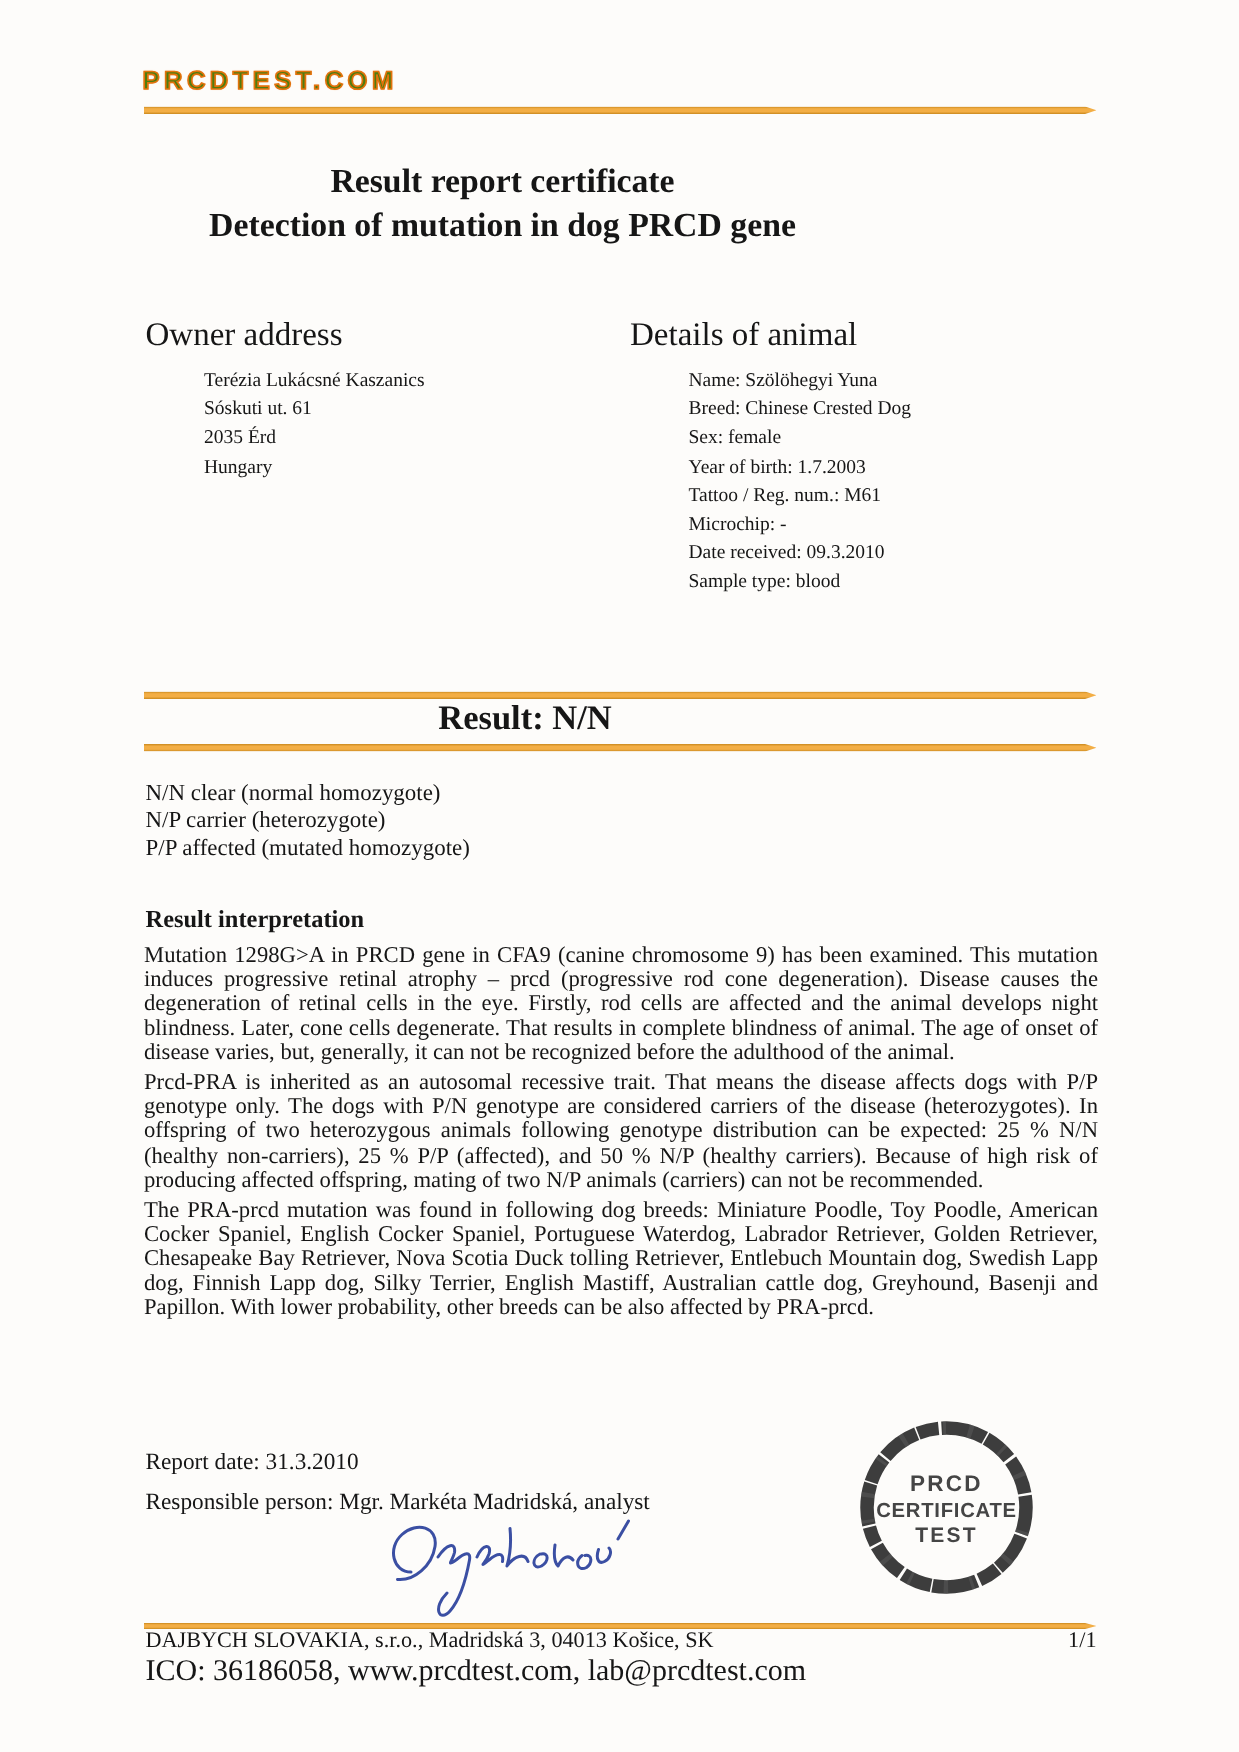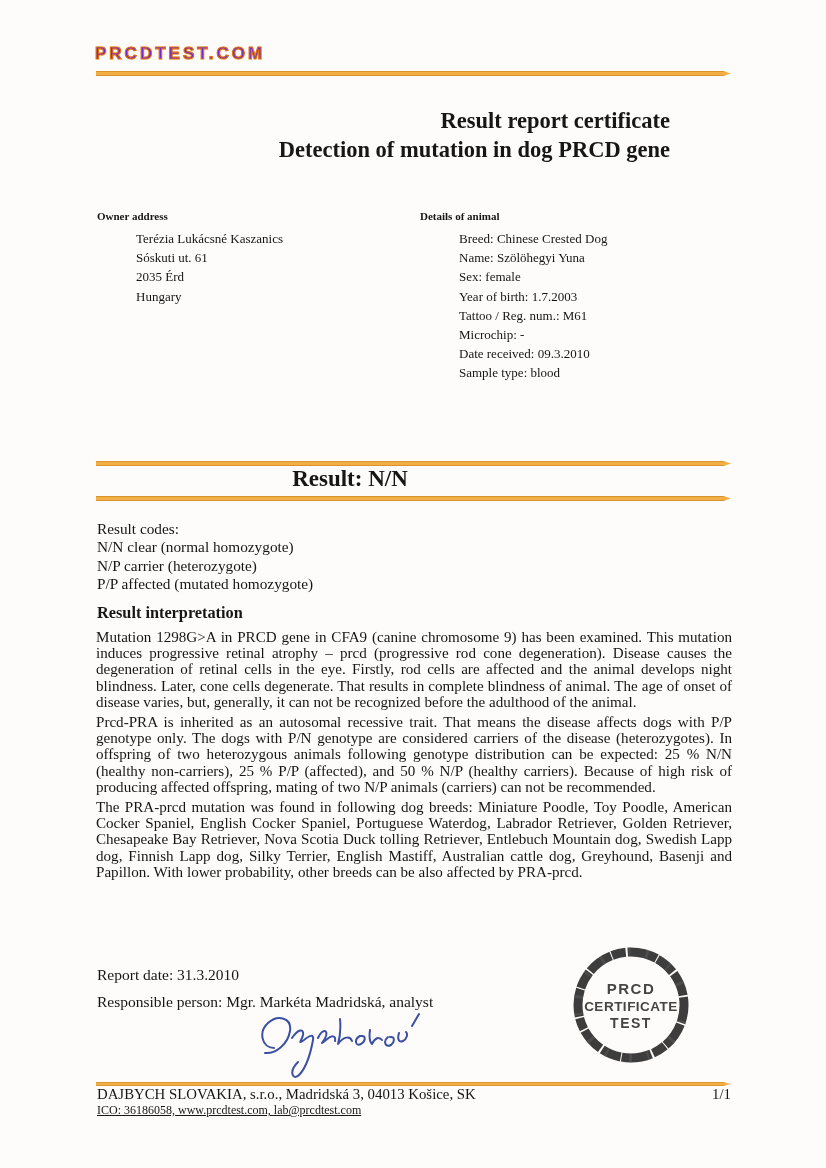--- a/index.html
+++ b/index.html
@@ -10,45 +10,45 @@
     font-family:"Liberation Serif", serif;
     color:#161616;
     overflow:hidden;
   }
   .abs{position:absolute;}
   
   #logo{
     left:95px;top:44px;
     font-family:"Liberation Sans", sans-serif;
     font-weight:bold;font-size:17px;letter-spacing:3px;
-    color:#6d28d9;
+    color:#4d7c0f;
     -webkit-text-stroke:1.1px #E2720C;
     text-shadow:0 0 1px #E2720C;
   }
   
   .rule{
     left:96px;width:635px;height:5px;
     background:linear-gradient(180deg,#c9881c 0%,#f3ae45 30%,#f3ae45 70%,#c9881c 100%);
     clip-path:polygon(0 0,98.8% 0,100% 50%,98.8% 100%,0 100%);
   }
   #rule-top{top:71px;}
   #rule-banner-top{top:461px;}
   #rule-banner-bottom{top:496px;}
   #rule-footer{top:1082px;height:4px;}
   
   #title{
     left:0;top:106px;width:670px;
-    text-align:right;font-weight:bold;
+    text-align:center;font-weight:bold;
     font-size:22.5px;line-height:29px;
   }
   
   .info-col{top:210px;}
   #owner-col{left:97px;width:300px;}
   #animal-col{left:420px;width:310px;}
-  .info-heading{font-size:11px;font-weight:bold;margin:0 0 7px 0;}
+  .info-heading{font-size:22px;font-weight:normal;margin:0 0 7px 0;}
   .info-line{font-size:13px;line-height:19.2px;margin-left:39px;}
   
   #result-banner{
     left:0;top:463px;width:700px;text-align:center;
     font-size:23px;font-weight:bold;line-height:32px;
   }
   
   #result-codes{left:97px;top:520px;font-size:15.3px;line-height:18.3px;}
   
   #interp-heading{left:97px;top:603px;font-size:16.3px;font-weight:bold;}
@@ -61,21 +61,21 @@
   
   #report-date{left:97px;top:966px;font-size:15.5px;}
   #responsible{left:97px;top:993px;font-size:15.5px;}
   
   #signature{left:252px;top:1006px;}
   
   #stamp{left:570px;top:944px;}
   
   #footer-line1{left:97px;top:1086px;width:634px;font-size:14.8px;}
   #footer-page{float:right;}
-  #footer-line2{left:97px;top:1103px;width:634px;font-size:12px;text-decoration:underline;}
+  #footer-line2{left:97px;top:1103px;width:634px;font-size:20px;}
 </style>
 </head>
 <body>
 
 <div class="abs" id="logo">PRCDTEST.COM</div>
 <div class="abs rule" id="rule-top"></div>
 
 <div class="abs" id="title">
   <div>Result report certificate</div>
   <div>Detection of mutation in dog PRCD gene</div>
@@ -84,36 +84,35 @@
 <div class="abs info-col" id="owner-col">
   <div class="info-heading">Owner address</div>
   <div class="info-line">Terézia Lukácsné Kaszanics</div>
   <div class="info-line">Sóskuti ut. 61</div>
   <div class="info-line">2035 Érd</div>
   <div class="info-line">Hungary</div>
 </div>
 
 <div class="abs info-col" id="animal-col">
   <div class="info-heading">Details of animal</div>
+  <div class="info-line">Name: Szölöhegyi Yuna</div>
   <div class="info-line">Breed: Chinese Crested Dog</div>
-  <div class="info-line">Name: Szölöhegyi Yuna</div>
   <div class="info-line">Sex: female</div>
   <div class="info-line">Year of birth: 1.7.2003</div>
   <div class="info-line">Tattoo / Reg. num.: M61</div>
   <div class="info-line">Microchip: -</div>
   <div class="info-line">Date received: 09.3.2010</div>
   <div class="info-line">Sample type: blood</div>
 </div>
 
 <div class="abs rule" id="rule-banner-top"></div>
 <div class="abs" id="result-banner">Result: N/N</div>
 <div class="abs rule" id="rule-banner-bottom"></div>
 
 <div class="abs" id="result-codes">
-  <div>Result codes:</div>
   <div>N/N clear (normal homozygote)</div>
   <div>N/P carrier (heterozygote)</div>
   <div>P/P affected (mutated homozygote)</div>
 </div>
 
 <div class="abs" id="interp-heading">Result interpretation</div>
 
 <div class="abs" id="paragraphs">
   <p>Mutation 1298G&gt;A in PRCD gene in CFA9 (canine chromosome 9) has been examined. This mutation induces progressive retinal atrophy – prcd (progressive rod cone degeneration).  Disease causes the degeneration of retinal cells in the eye. Firstly, rod cells are affected and the animal develops night blindness. Later, cone cells degenerate. That results in complete blindness of animal. The age of onset of disease varies, but, generally, it can not be recognized before the adulthood of the animal.</p>
   <p>Prcd-PRA is inherited as an autosomal recessive trait. That means the disease affects dogs with P/P genotype only.  The dogs with P/N genotype are considered carriers of the disease (heterozygotes). In offspring of two heterozygous animals following genotype distribution can be expected: 25 % N/N (healthy non-carriers), 25 % P/P (affected), and 50 % N/P (healthy carriers). Because of high risk of producing affected offspring, mating of two N/P animals (carriers) can not be recommended.</p>

